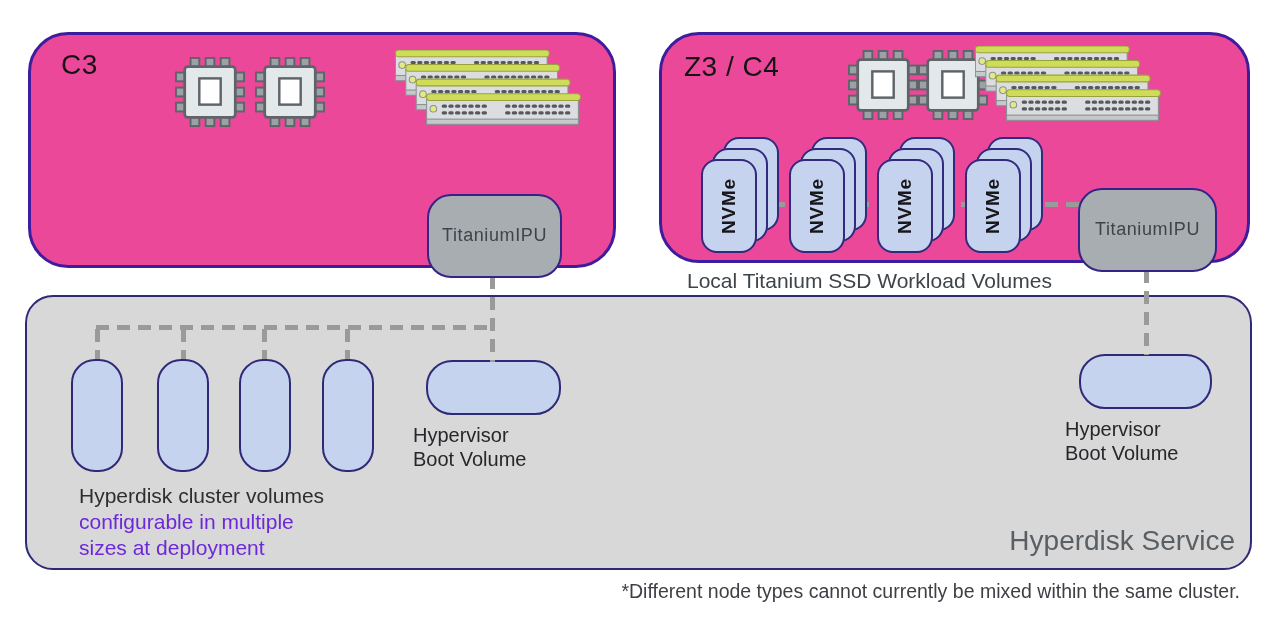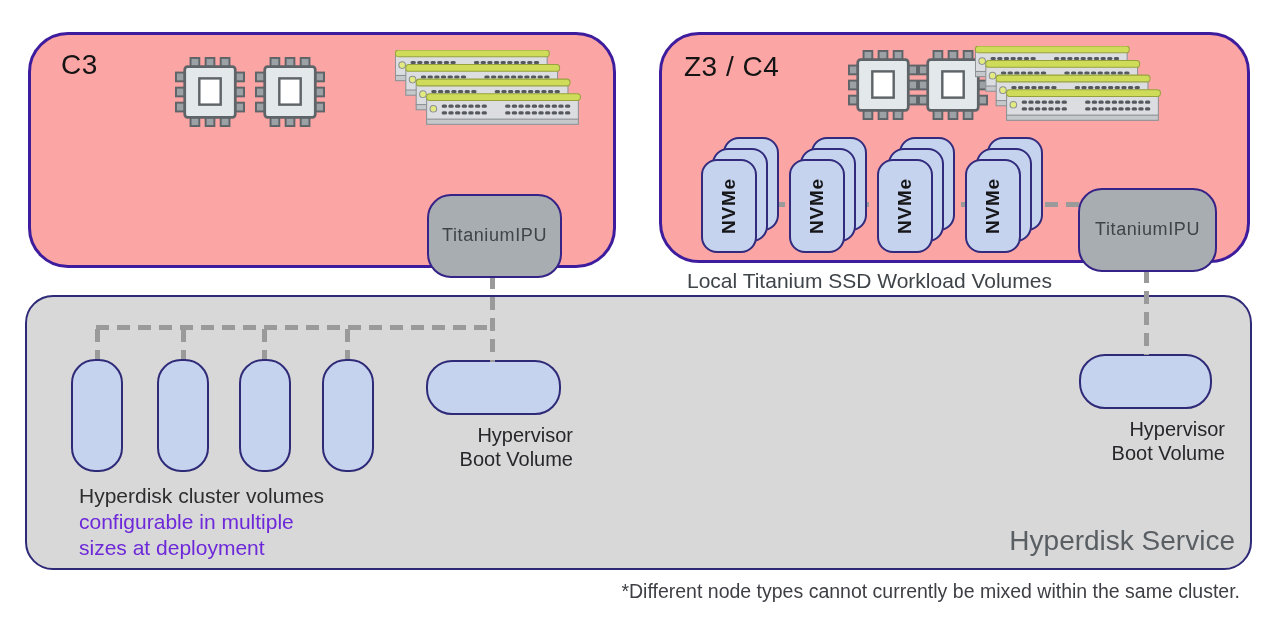--- a/index.html
+++ b/index.html
@@ -9,21 +9,21 @@
   }
   .abs{position:absolute;}
   
   .service-box{
     left:25px;top:295px;width:1227px;height:275px;
     background:var(--service-fill,#d8d8d8);
     border:2.5px solid var(--shape-border,#2f2a78);
     border-radius:28px;box-sizing:border-box;z-index:1;
   }
   .node-box{
-    background:#fca5a5;
+    background:#ec4899;
     border:3.5px solid var(--node-border,#3e1c9e);
     border-radius:40px;box-sizing:border-box;z-index:2;
   }
   .c3-box{left:28px;top:32px;width:588px;height:236px;}
   .z3-box{left:659px;top:32px;width:591px;height:231px;text-decoration:underline;}
   .node-title{font-size:28px;font-weight:500;color:#141414;letter-spacing:0.5px;z-index:3;}
   
   .dash-h{height:5px;background:repeating-linear-gradient(90deg,var(--connector,#9a9a9a) 0 13px,transparent 13px 21px);z-index:3;}
   .dash-v{width:5px;background:repeating-linear-gradient(180deg,var(--connector,#9a9a9a) 0 13px,transparent 13px 21px);z-index:3;}
   
@@ -53,21 +53,21 @@
     border:2.5px solid #312a7d;border-radius:16px;
   }
   .nvme-card.back{left:22px;top:0;}
   .nvme-card.mid{left:11px;top:11px;}
   .nvme-card.front{left:0;top:22px;display:flex;align-items:center;justify-content:center;}
   .nvme-card.front span{
     transform:rotate(-90deg);font-size:19px;font-weight:600;
     letter-spacing:0.8px;color:#17171a;white-space:nowrap;
   }
   
-  .bv-label{width:160px;text-align:right;font-size:20px;line-height:24px;color:#27272b;z-index:5;}
+  .bv-label{width:160px;text-align:left;font-size:20px;line-height:24px;color:#27272b;z-index:5;}
   .caption-dark{font-size:21px;line-height:26px;color:#2e2e30;}
   .caption-gray{font-size:21px;line-height:26px;color:#6d28d9;}
   .local-ssd-caption{left:687px;top:269px;font-size:21px;color:#3f4449;z-index:3;}
   .service-label{left:900px;top:228px;width:308px;text-align:right;font-size:28px;color:#5a5f64;z-index:4;}
   .footnote{left:500px;top:580px;width:740px;text-align:right;font-size:19.5px;color:#3e3f45;z-index:2;}
   .icon{position:absolute;z-index:3;}
 </style>
 </head>
 <body>
 

